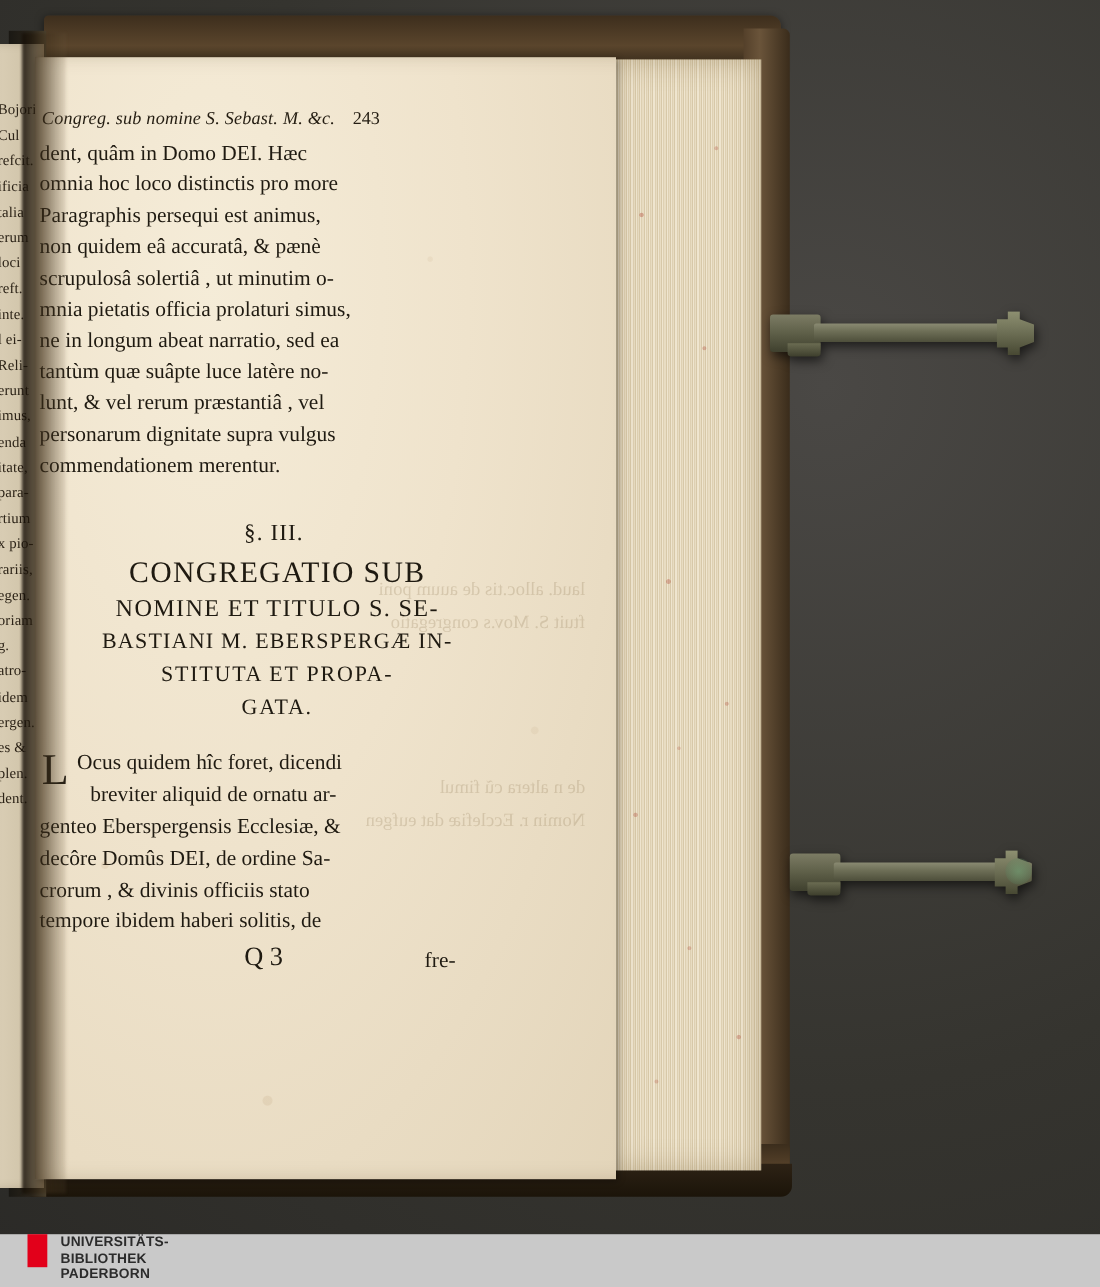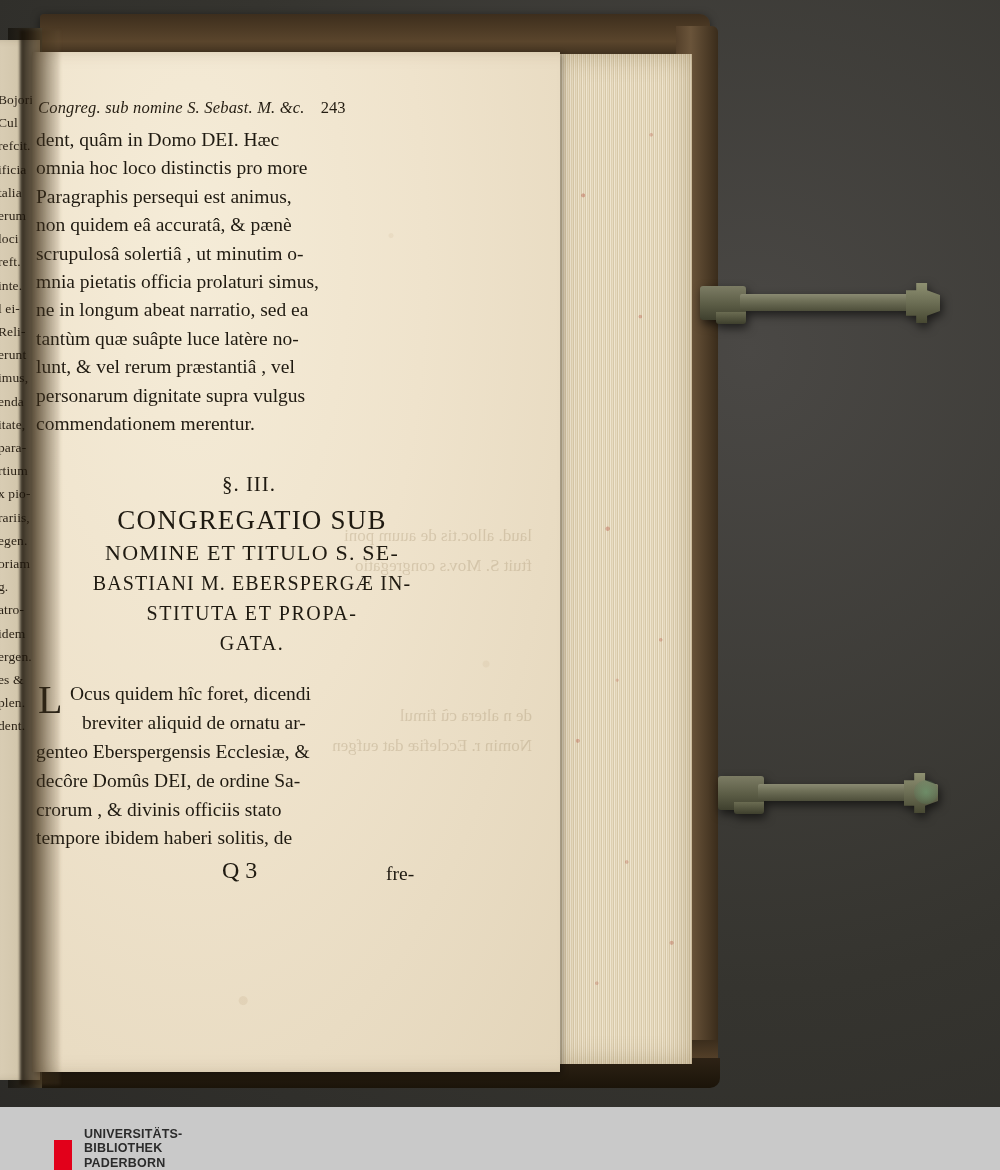--- a/index.html
+++ b/index.html
@@ -294,25 +294,25 @@
     left: 16px; top: 26px;
     width: 30px; height: 12px;
     background: linear-gradient(to bottom, #6b6c52 0%, #3e3f2d 100%);
     border-radius: 0 0 3px 3px;
   }
 
   
   .footer-bar {
     position: absolute;
     left: 0; bottom: 0;
-    width: 1000px; height: 63px;
+    width: 1000px; height: 48px;
     background: #c9c9c9;
     display: flex;
-    align-items: flex-end;
-    padding-left: 54px;
+    align-items: flex-start;
+    padding-left: 25px;
   }
   .logo-mark {
     width: 18px; height: 30px;
     background: #e2001a;
     margin-right: 12px;
     flex: 0 0 auto;
   }
   .logo-text {
     font-family: "Liberation Sans", sans-serif;
     font-size: 12.5px;

